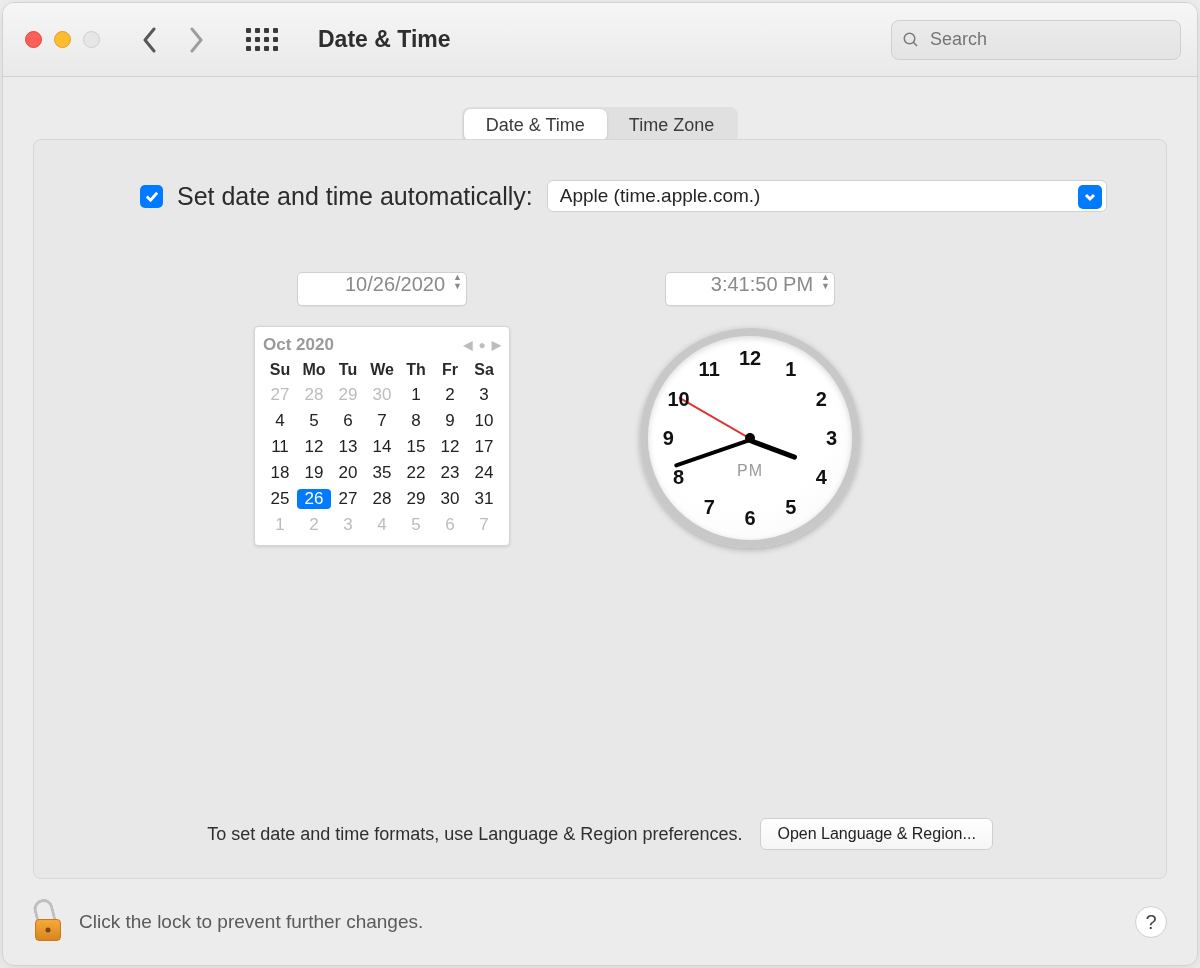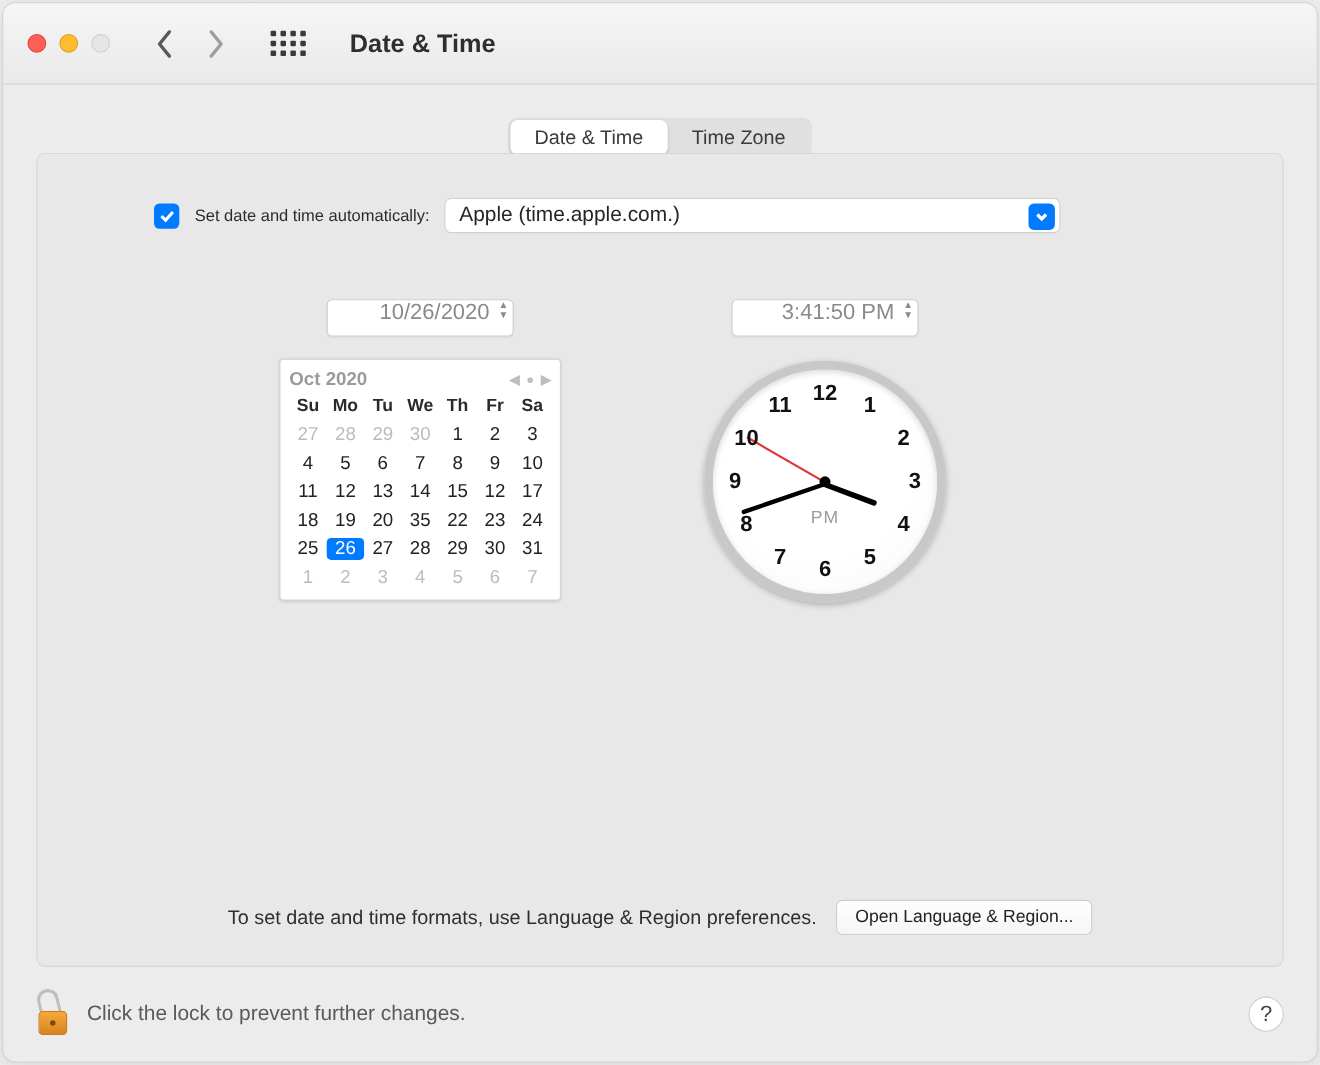--- a/index.html
+++ b/index.html
@@ -91,21 +91,21 @@
     position: relative;
   }
 
   
   .auto-row { display: flex; align-items: center; gap: 14px; margin-left: 56px; }
   .checkbox {
     width: 23px; height: 23px; border-radius: 5px;
     background: #007aff; display:flex;align-items:center;justify-content:center;
   }
   .checkbox svg { width:15px;height:15px;stroke:#fff;stroke-width:3;fill:none;}
-  .auto-label { font-size: 15px; color:#2b2b2b; }
+  .auto-label { font-size: 25px; color:#2b2b2b; }
   .server-combo {
     flex: 1; max-width: 560px; height: 32px;
     background:#fff; border:1px solid #d0d0d0; border-radius:6px;
     display:flex;align-items:center;padding-left:12px;
     font-size:19px;color:#262626;position:relative;
   }
   .combo-arrow {
     width:24px;height:24px;background:#007aff;border-radius:5px;
     position:absolute;right:4px;top:4px;
     display:flex;align-items:center;justify-content:center;
@@ -205,20 +205,27 @@
         <span></span>
         <span></span>
         <span></span>
       <span></span>
         <span></span>
         <span></span>
         <span></span>
     </div>
     <h1>Date &amp; Time</h1>
     <div class="spacer"></div>
+    <div class="search">
+      <svg viewBox="0 0 24 24">
+          <circle cx="10" cy="10" r="7"></circle>
+          <line x1="20" y1="20" x2="15" y2="15"></line>
+        </svg>
+      <input placeholder="Search" style="">
+    </div>
   </div>
 
   <div class="content">
 
     <div class="segmented">
       <button class="seg-btn active">Date &amp; Time</button>
       <button class="seg-btn">Time Zone</button>
     </div>
 
     <div class="panel">

